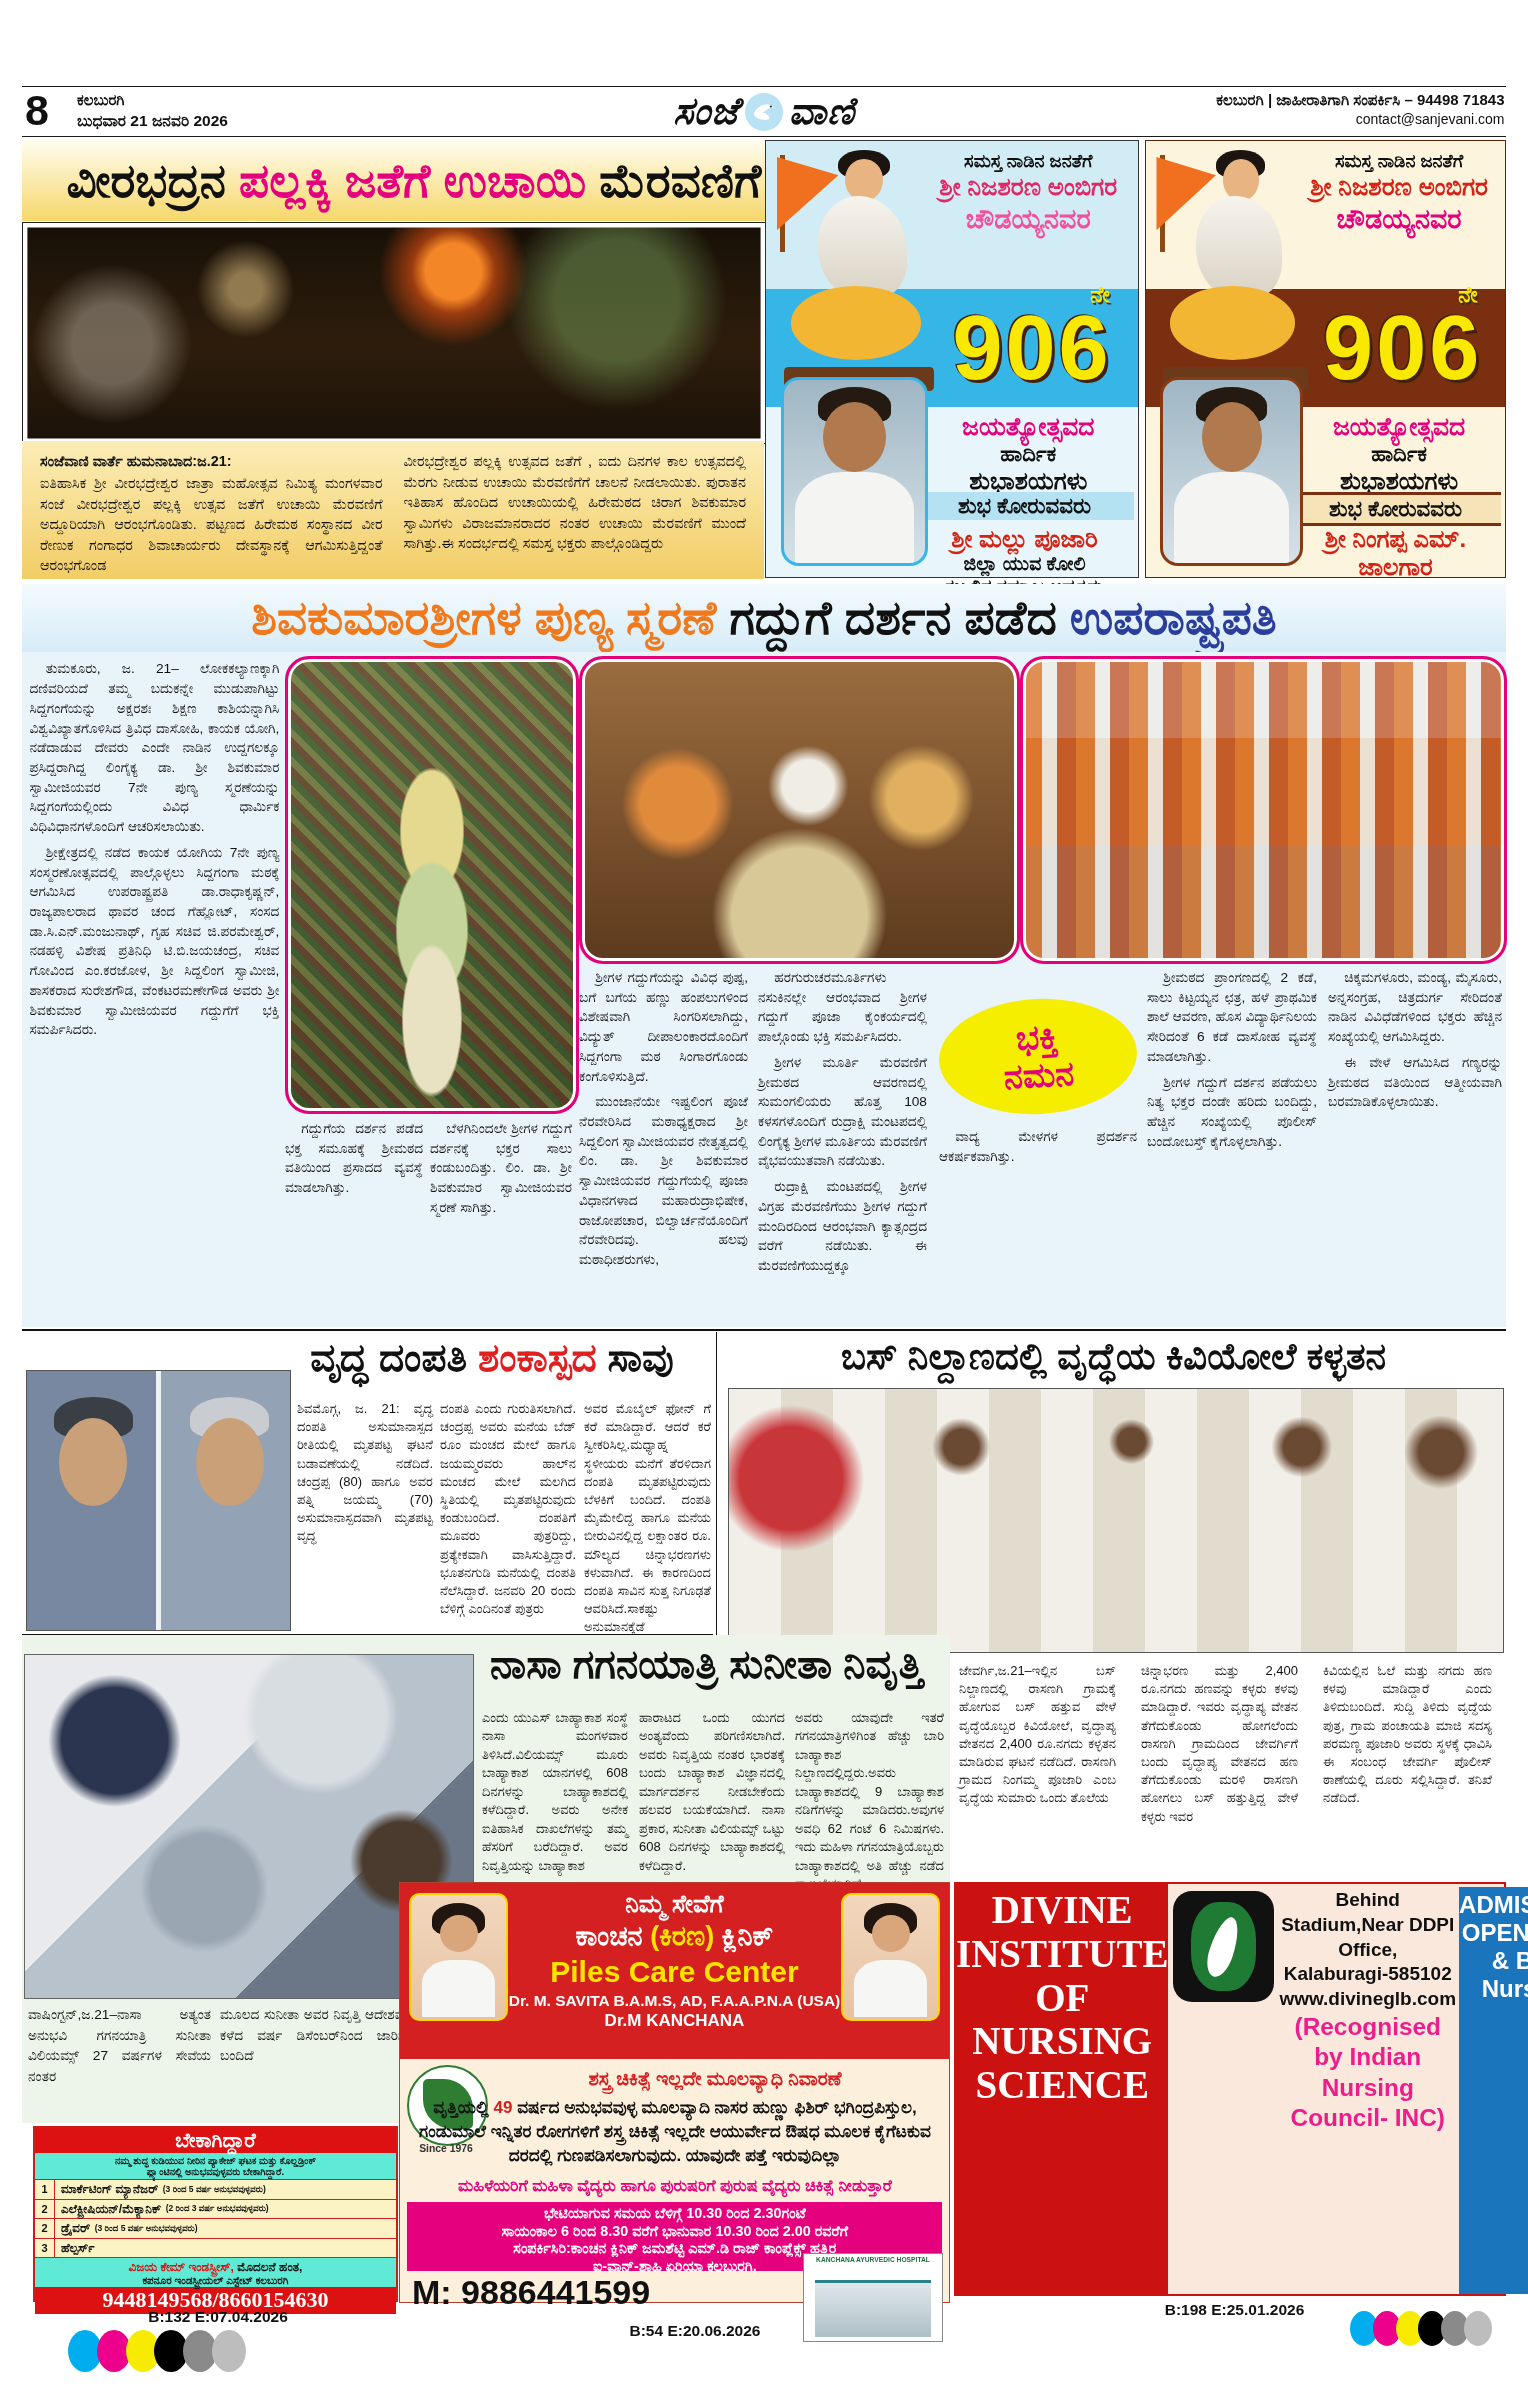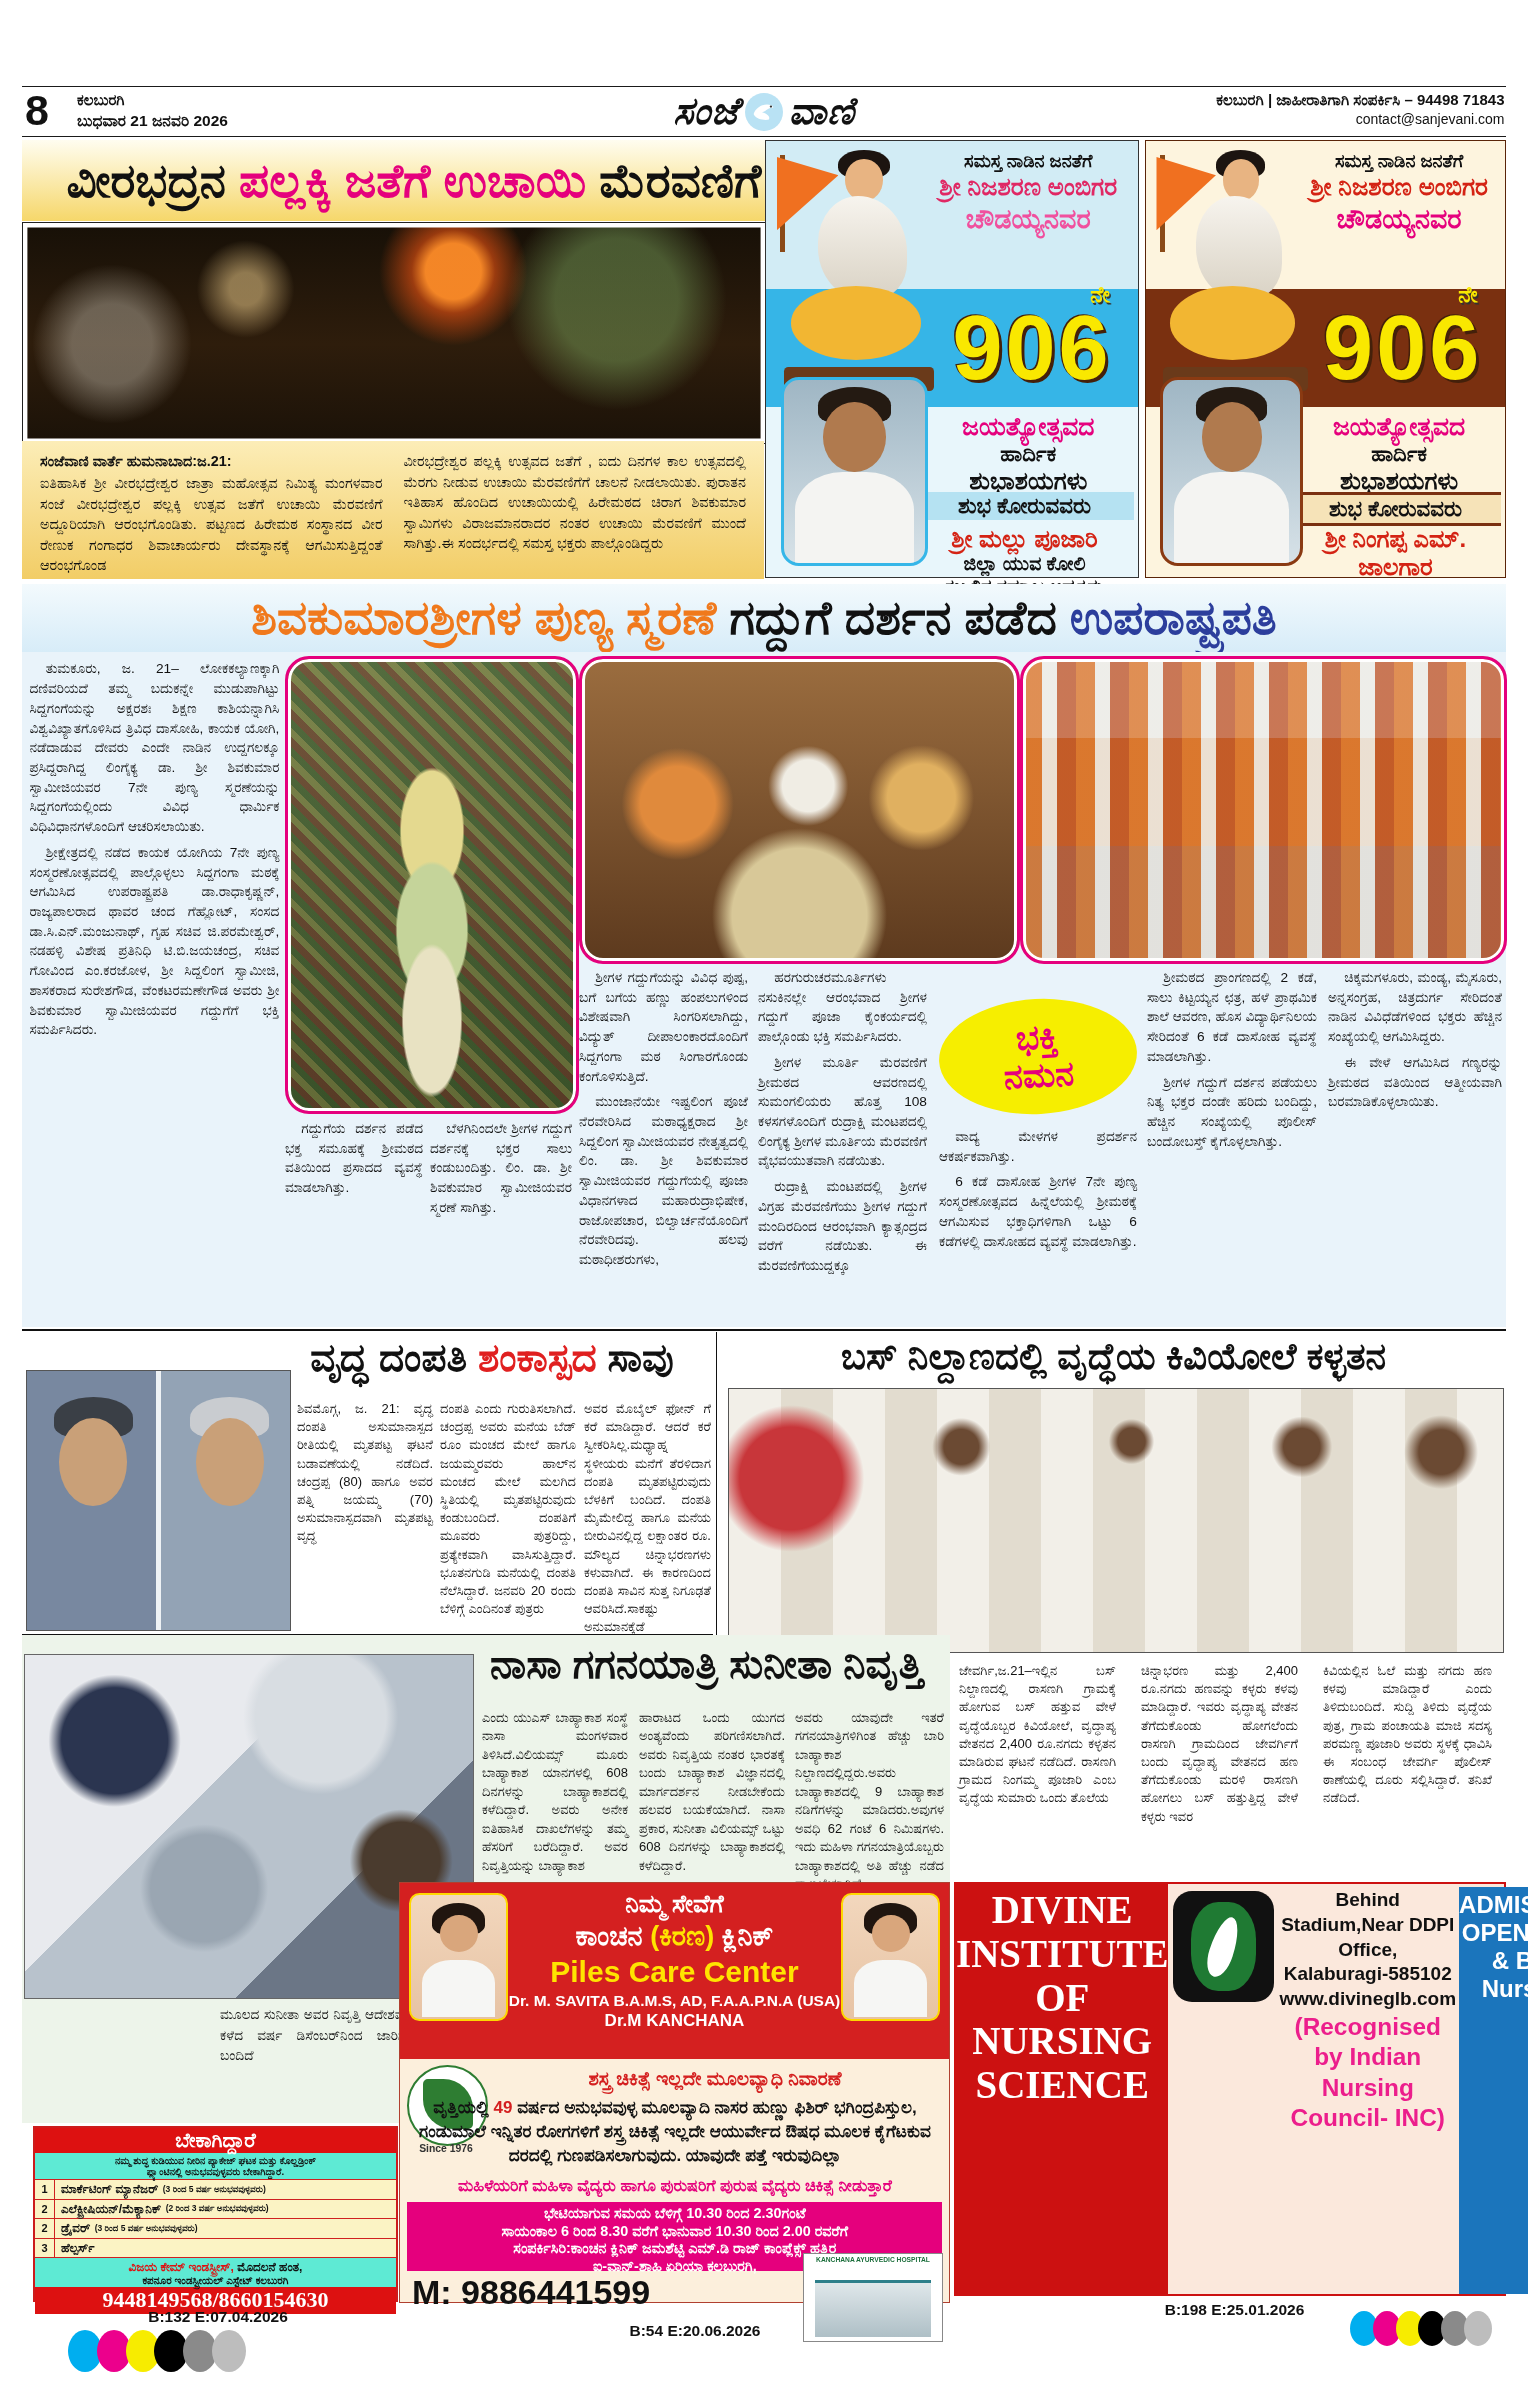--- a/index.html
+++ b/index.html
@@ -337,21 +337,20 @@
     <p class="mp">ಶ್ರೀಗಳ ಗದ್ದುಗೆಯನ್ನು ವಿವಿಧ ಪುಷ್ಪ, ಬಗೆ ಬಗೆಯ ಹಣ್ಣು ಹಂಪಲುಗಳಿಂದ ವಿಶೇಷವಾಗಿ ಸಿಂಗರಿಸಲಾಗಿದ್ದು, ವಿದ್ಯುತ್ ದೀಪಾಲಂಕಾರದೊಂದಿಗೆ ಸಿದ್ದಗಂಗಾ ಮಠ ಸಿಂಗಾರಗೊಂಡು ಕಂಗೊಳಿಸುತ್ತಿದೆ.</p>
     <p class="mp">ಮುಂಜಾನೆಯೇ ಇಷ್ಟಲಿಂಗ ಪೂಜೆ ನೆರವೇರಿಸಿದ ಮಠಾಧ್ಯಕ್ಷರಾದ ಶ್ರೀ ಸಿದ್ದಲಿಂಗ ಸ್ವಾಮೀಜಿಯವರ ನೇತೃತ್ವದಲ್ಲಿ ಲಿಂ. ಡಾ. ಶ್ರೀ ಶಿವಕುಮಾರ ಸ್ವಾಮೀಜಿಯವರ ಗದ್ದುಗೆಯಲ್ಲಿ ಪೂಜಾ ವಿಧಾನಗಳಾದ ಮಹಾರುದ್ರಾಭಿಷೇಕ, ರಾಜೋಪಚಾರ, ಬಿಲ್ವಾರ್ಚನೆಯೊಂದಿಗೆ ನೆರವೇರಿದವು. ಹಲವು ಮಠಾಧೀಶರುಗಳು,</p>
   </div>
   <div class="abs mcol m-cB">
     <p class="mp">ಹರಗುರುಚರಮೂರ್ತಿಗಳು ನಸುಕಿನಲ್ಲೇ ಆರಂಭವಾದ ಶ್ರೀಗಳ ಗದ್ದುಗೆ ಪೂಜಾ ಕೈಂಕರ್ಯದಲ್ಲಿ ಪಾಲ್ಗೊಂಡು ಭಕ್ತಿ ಸಮರ್ಪಿಸಿದರು.</p>
     <p class="mp">ಶ್ರೀಗಳ ಮೂರ್ತಿ ಮೆರವಣಿಗೆ ಶ್ರೀಮಠದ ಆವರಣದಲ್ಲಿ ಸುಮಂಗಲಿಯರು ಹೊತ್ತ 108 ಕಳಸಗಳೊಂದಿಗೆ ರುದ್ರಾಕ್ಷಿ ಮಂಟಪದಲ್ಲಿ ಲಿಂಗೈಕ್ಯ ಶ್ರೀಗಳ ಮೂರ್ತಿಯ ಮೆರವಣಿಗೆ ವೈಭವಯುತವಾಗಿ ನಡೆಯಿತು.</p>
     <p class="mp">ರುದ್ರಾಕ್ಷಿ ಮಂಟಪದಲ್ಲಿ ಶ್ರೀಗಳ ವಿಗ್ರಹ ಮೆರವಣಿಗೆಯು ಶ್ರೀಗಳ ಗದ್ದುಗೆ ಮಂದಿರದಿಂದ ಆರಂಭವಾಗಿ ಕ್ಯಾತ್ಸಂದ್ರದ ವರೆಗೆ ನಡೆಯಿತು. ಈ ಮೆರವಣಿಗೆಯುದ್ದಕ್ಕೂ</p>
   </div>
   <div class="abs mcol m-cC">
     <p class="mp">ವಾದ್ಯ ಮೇಳಗಳ ಪ್ರದರ್ಶನ ಆಕರ್ಷಕವಾಗಿತ್ತು.</p>
-    <p class="mp">6 ಕಡೆ ದಾಸೋಹ ಶ್ರೀಗಳ 7ನೇ ಪುಣ್ಯ ಸಂಸ್ಮರಣೋತ್ಸವದ ಹಿನ್ನೆಲೆಯಲ್ಲಿ ಶ್ರೀಮಠಕ್ಕೆ ಆಗಮಿಸುವ ಭಕ್ತಾಧಿಗಳಿಗಾಗಿ ಒಟ್ಟು 6 ಕಡೆಗಳಲ್ಲಿ ದಾಸೋಹದ ವ್ಯವಸ್ಥೆ ಮಾಡಲಾಗಿತ್ತು.</p>
   </div>
   <div class="abs mcol m-cD">
     <p class="mp">ಶ್ರೀಮಠದ ಪ್ರಾಂಗಣದಲ್ಲಿ 2 ಕಡೆ, ಸಾಲು ಕಿಟ್ಟಯ್ಯನ ಛತ್ರ, ಹಳೆ ಪ್ರಾಥಮಿಕ ಶಾಲೆ ಆವರಣ, ಹೊಸ ವಿದ್ಯಾರ್ಥಿನಿಲಯ ಸೇರಿದಂತೆ 6 ಕಡೆ ದಾಸೋಹ ವ್ಯವಸ್ಥೆ ಮಾಡಲಾಗಿತ್ತು.</p>
     <p class="mp">ಶ್ರೀಗಳ ಗದ್ದುಗೆ ದರ್ಶನ ಪಡೆಯಲು ನಿತ್ಯ ಭಕ್ತರ ದಂಡೇ ಹರಿದು ಬಂದಿದ್ದು, ಹೆಚ್ಚಿನ ಸಂಖ್ಯೆಯಲ್ಲಿ ಪೊಲೀಸ್ ಬಂದೋಬಸ್ತ್ ಕೈಗೊಳ್ಳಲಾಗಿತ್ತು.</p>
   </div>
   <div class="abs mcol m-cE">
     <p class="mp">ಚಿಕ್ಕಮಗಳೂರು, ಮಂಡ್ಯ, ಮೈಸೂರು, ಅನ್ನಸಂಗ್ರಹ, ಚಿತ್ರದುರ್ಗ ಸೇರಿದಂತೆ ನಾಡಿನ ವಿವಿಧೆಡೆಗಳಿಂದ ಭಕ್ತರು ಹೆಚ್ಚಿನ ಸಂಖ್ಯೆಯಲ್ಲಿ ಆಗಮಿಸಿದ್ದರು.</p>
     <p class="mp">ಈ ವೇಳೆ ಆಗಮಿಸಿದ ಗಣ್ಯರನ್ನು ಶ್ರೀಮಠದ ವತಿಯಿಂದ ಆತ್ಮೀಯವಾಗಿ ಬರಮಾಡಿಕೊಳ್ಳಲಾಯಿತು.</p>
   </div>
   <div class="abs mcol m-cF">
@@ -385,20 +384,21 @@
   <div class="abs ccol b-c3">ಕಿವಿಯಲ್ಲಿನ ಓಲೆ ಮತ್ತು ನಗದು ಹಣ ಕಳವು ಮಾಡಿದ್ದಾರೆ ಎಂದು ತಿಳಿದುಬಂದಿದೆ. ಸುದ್ದಿ ತಿಳಿದು ವೃದ್ಧೆಯ ಪುತ್ರ, ಗ್ರಾಮ ಪಂಚಾಯತಿ ಮಾಜಿ ಸದಸ್ಯ ಪರಮಣ್ಣ ಪೂಜಾರಿ ಅವರು ಸ್ಥಳಕ್ಕೆ ಧಾವಿಸಿ ಈ ಸಂಬಂಧ ಜೇವರ್ಗಿ ಪೊಲೀಸ್ ಠಾಣೆಯಲ್ಲಿ ದೂರು ಸಲ್ಲಿಸಿದ್ದಾರೆ. ತನಿಖೆ ನಡೆದಿದೆ.</div>
 </div>
 
 <div class="abs n-line"></div>
 <div class="abs nasa">
   <div class="abs n-head">ನಾಸಾ ಗಗನಯಾತ್ರಿ ಸುನೀತಾ ನಿವೃತ್ತಿ</div>
   <div class="abs n-photo"></div>
   <div class="abs ncol n-c1">ಎಂದು ಯುಎಸ್ ಬಾಹ್ಯಾಕಾಶ ಸಂಸ್ಥೆ ನಾಸಾ ಮಂಗಳವಾರ ತಿಳಿಸಿದೆ.ವಿಲಿಯಮ್ಸ್ ಮೂರು ಬಾಹ್ಯಾಕಾಶ ಯಾನಗಳಲ್ಲಿ 608 ದಿನಗಳನ್ನು ಬಾಹ್ಯಾಕಾಶದಲ್ಲಿ ಕಳೆದಿದ್ದಾರೆ. ಅವರು ಅನೇಕ ಐತಿಹಾಸಿಕ ದಾಖಲೆಗಳನ್ನು ತಮ್ಮ ಹೆಸರಿಗೆ ಬರೆದಿದ್ದಾರೆ. ಅವರ ನಿವೃತ್ತಿಯನ್ನು ಬಾಹ್ಯಾಕಾಶ</div>
   <div class="abs ncol n-c2">ಹಾರಾಟದ ಒಂದು ಯುಗದ ಅಂತ್ಯವೆಂದು ಪರಿಗಣಿಸಲಾಗಿದೆ. ಅವರು ನಿವೃತ್ತಿಯ ನಂತರ ಭಾರತಕ್ಕೆ ಬಂದು ಬಾಹ್ಯಾಕಾಶ ವಿಜ್ಞಾನದಲ್ಲಿ ಮಾರ್ಗದರ್ಶನ ನೀಡಬೇಕೆಂದು ಹಲವರ ಬಯಕೆಯಾಗಿದೆ. ನಾಸಾ ಪ್ರಕಾರ, ಸುನೀತಾ ವಿಲಿಯಮ್ಸ್ ಒಟ್ಟು 608 ದಿನಗಳನ್ನು ಬಾಹ್ಯಾಕಾಶದಲ್ಲಿ ಕಳೆದಿದ್ದಾರೆ.</div>
   <div class="abs ncol n-c3">ಅವರು ಯಾವುದೇ ಇತರೆ ಗಗನಯಾತ್ರಿಗಳಿಗಿಂತ ಹೆಚ್ಚು ಬಾರಿ ಬಾಹ್ಯಾಕಾಶ ನಿಲ್ದಾಣದಲ್ಲಿದ್ದರು.ಅವರು ಬಾಹ್ಯಾಕಾಶದಲ್ಲಿ 9 ಬಾಹ್ಯಾಕಾಶ ನಡಿಗೆಗಳನ್ನು ಮಾಡಿದರು.ಅವುಗಳ ಅವಧಿ 62 ಗಂಟೆ 6 ನಿಮಿಷಗಳು. ಇದು ಮಹಿಳಾ ಗಗನಯಾತ್ರಿಯೊಬ್ಬರು ಬಾಹ್ಯಾಕಾಶದಲ್ಲಿ ಅತಿ ಹೆಚ್ಚು ನಡೆದ ದಾಖಲೆಯಾಗಿದೆ.</div>
+  <div class="abs nfoot n-f1">ವಾಷಿಂಗ್ಟನ್,ಜ.21–ನಾಸಾ ಅತ್ಯಂತ ಅನುಭವಿ ಗಗನಯಾತ್ರಿ ಸುನೀತಾ ವಿಲಿಯಮ್ಸ್ 27 ವರ್ಷಗಳ ಸೇವೆಯ ನಂತರ</div>
   <div class="abs nfoot n-f2">ಮೂಲದ ಸುನೀತಾ ಅವರ ನಿವೃತ್ತಿ ಆದೇಶವು ಕಳೆದ ವರ್ಷ ಡಿಸೆಂಬರ್‌ನಿಂದ ಜಾರಿಗೆ ಬಂದಿದೆ</div>
 </div>
 
 <div class="abs wanted">
   <div class="w-title">ಬೇಕಾಗಿದ್ದಾರೆ</div>
   <div class="w-intro">
     <div>ನಮ್ಮ ಶುದ್ಧ ಕುಡಿಯುವ ನೀರಿನ ಪ್ಯಾಕೇಜ್ ಘಟಕ ಮತ್ತು ಕೊಲ್ಡಡ್ರಿಂಕ್</div>
     <div>ಪ್ಲ್ಯಾಂಟಿನಲ್ಲಿ ಅನುಭವವುಳ್ಳವರು ಬೇಕಾಗಿದ್ದಾರೆ.</div>
   </div>
   <div class="w-row">

